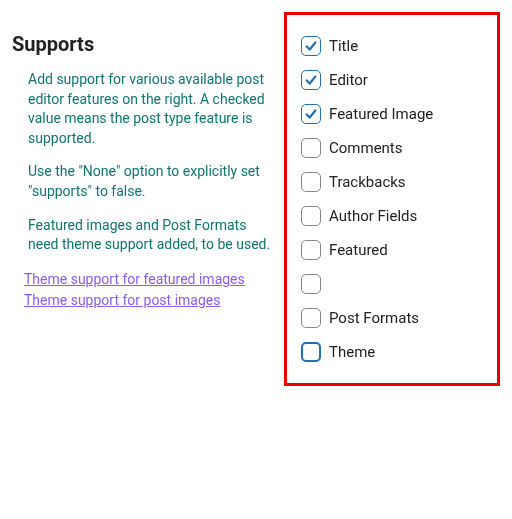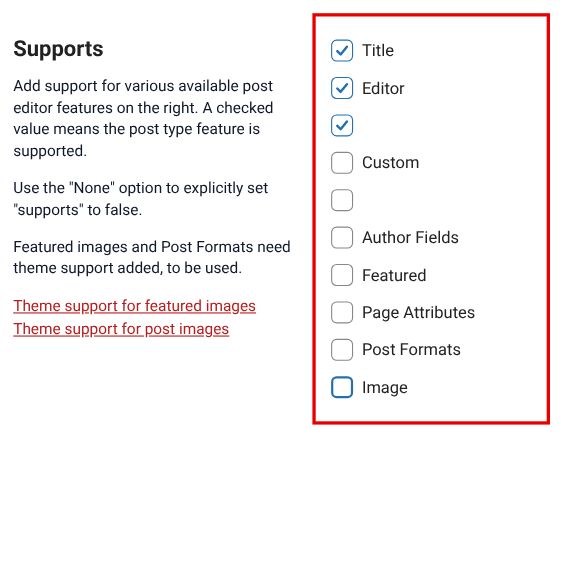--- a/index.html
+++ b/index.html
@@ -24,29 +24,30 @@
       flex: 1;
       border: 3px solid #e80000;
       padding: 14px 14px 14px 14px;
     }
     h3 {
       font-size: 20px;
       font-weight: 700;
       margin: 20px 0 14px 0;
     }
     .desc p {
-      margin: 0 0 14px 0;
+      margin: 0 0 14px 16px;
       line-height: 1.4;
-      color: #0f172a;
+      color: #0f766e;
     }
     .links a {
-      color: #b91c1c;
+      color: #8b5cf6;
       text-decoration: underline;
       display: block;
       line-height: 1.5;
+      margin-left: 12px;
     }
     .opt {
       display: flex;
       align-items: center;
       gap: 8px;
       padding: 7px 0;
     }
     .cb {
       width: 20px;
       height: 20px;
@@ -104,42 +105,43 @@
           </svg>
         </div>
         <span class="opt-label">Editor</span>
       </div>
       <div class="opt">
         <div class="cb checked">
           <svg width="14" height="14" viewBox="0 0 16 16" fill="none">
             <path d="M3 8.5 L6.5 12 L13 4" stroke="#2270b1" stroke-width="2.5" stroke-linecap="round" stroke-linejoin="round"></path>
           </svg>
         </div>
+        <span class="opt-label">Featured Image</span>
       </div>
       <div class="opt">
         <div class="cb"></div>
-        <span class="opt-label">Custom</span>
+        <span class="opt-label">Comments</span>
       </div>
       <div class="opt">
         <div class="cb"></div>
+        <span class="opt-label">Trackbacks</span>
       </div>
       <div class="opt">
         <div class="cb"></div>
         <span class="opt-label">Author Fields</span>
       </div>
       <div class="opt">
         <div class="cb"></div>
         <span class="opt-label">Featured</span>
       </div>
       <div class="opt">
         <div class="cb"></div>
-        <span class="opt-label">Page Attributes</span>
       </div>
       <div class="opt">
         <div class="cb"></div>
         <span class="opt-label">Post Formats</span>
       </div>
       <div class="opt">
         <div class="cb none"></div>
-        <span class="opt-label">Image</span>
+        <span class="opt-label">Theme</span>
       </div>
     </div>
 </div>
 
 </body></html>

